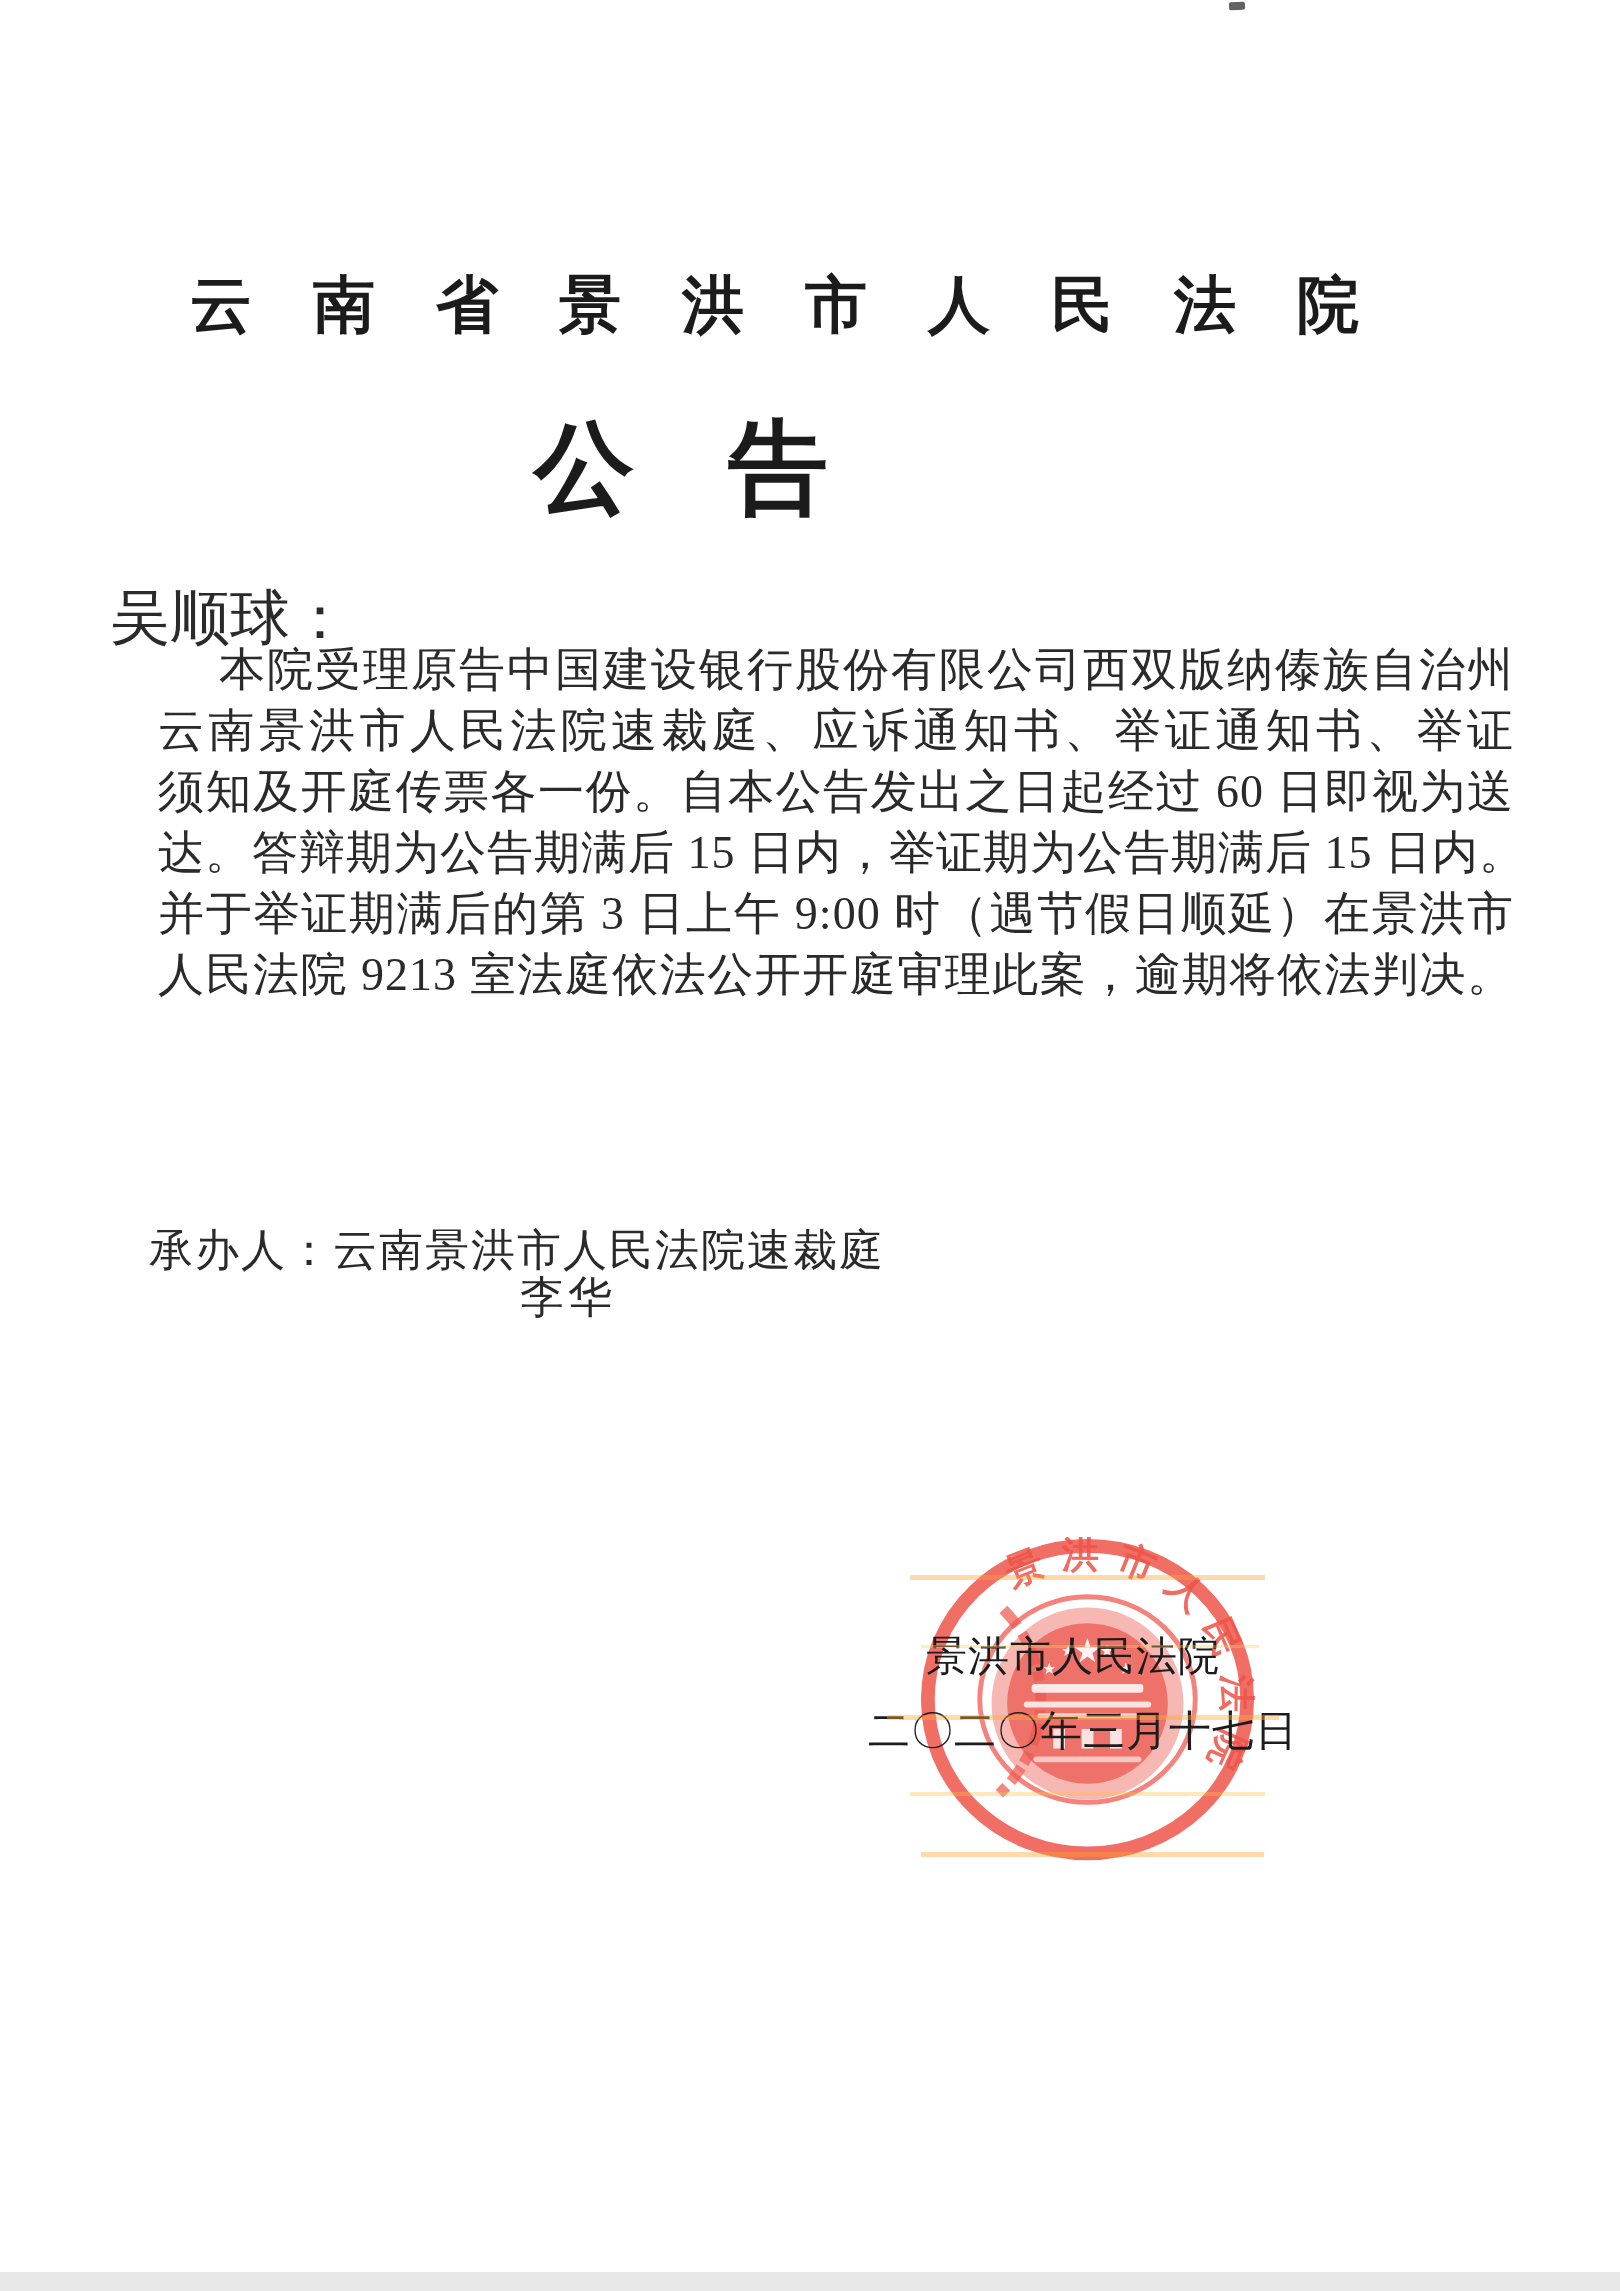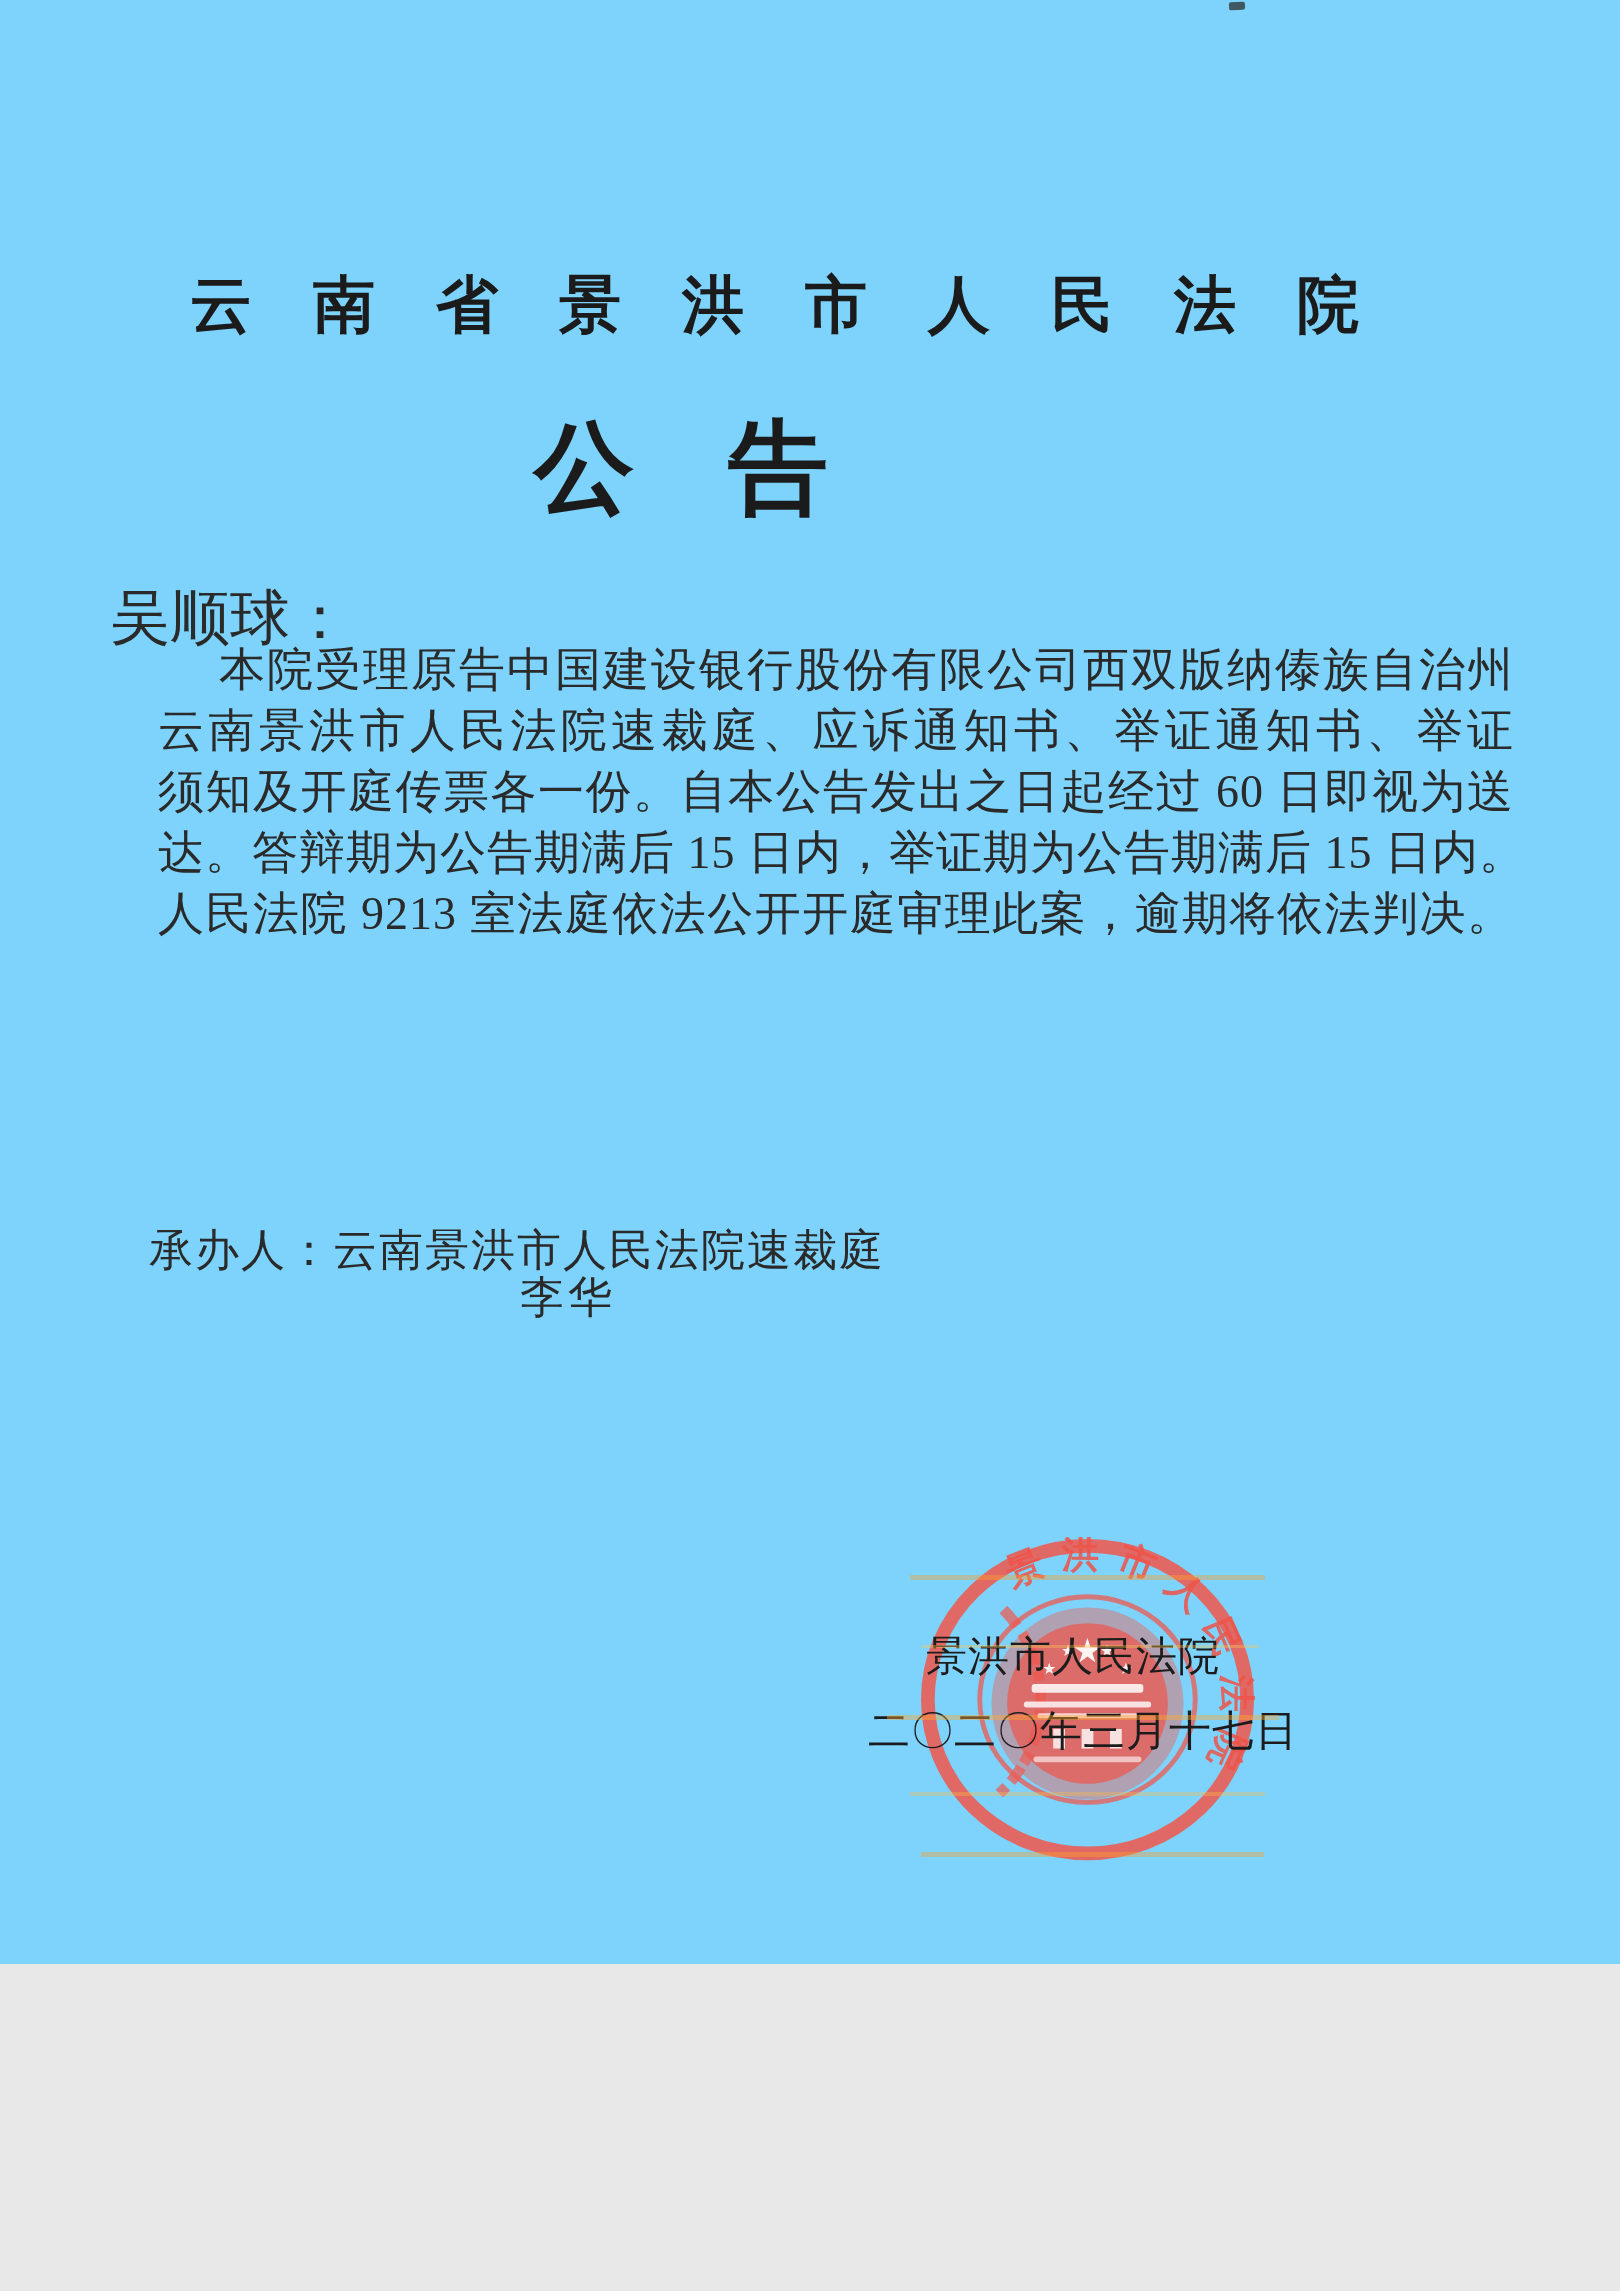--- a/index.html
+++ b/index.html
@@ -1,21 +1,21 @@
 <!DOCTYPE html>
 <html><head>
 <meta charset="utf-8">
 <style>
   * { margin: 0; padding: 0; box-sizing: border-box; }
   html, body { background: #e8e8e8; }
   .page {
     position: relative;
     width: 1620px;
-    height: 1964px;
-    background: #7dd3fc;
+    height: 2272px;
+    background: #ffffff;
     font-family: "Liberation Serif", "DejaVu Serif", serif;
     color: #262626;
     overflow: hidden;
   }
   .scan-artifact {
     position: absolute;
     left: 1229px; top: 2px;
     width: 15.7px; height: 7.8px;
     background: #2e2e2e;
     opacity: .75;
@@ -122,20 +122,21 @@
 
   <div class="doc-type">公告</div>
 
   <div class="salutation">吴顺球：</div>
 
   <div class="body-block">
     <div class="body-line indent">本院受理原告中国建设银行股份有限公司西双版纳傣族自治州</div>
     <div class="body-line">云南景洪市人民法院速裁庭、应诉通知书、举证通知书、举证</div>
     <div class="body-line">须知及开庭传票各一份。自本公告发出之日起经过 60 日即视为送</div>
     <div class="body-line">达。答辩期为公告期满后 15 日内，举证期为公告期满后 15 日内。</div>
+    <div class="body-line">并于举证期满后的第 3 日上午 9:00 时（遇节假日顺延）在景洪市</div>
     <div class="body-line">人民法院 9213 室法庭依法公开开庭审理此案，逾期将依法判决。</div>
   </div>
 
   <div class="handler-line">承办人：云南景洪市人民法院速裁庭</div>
   <div class="handler-name">李华</div>
 
   <div class="stamp-wrap">
     <svg width="343" height="333" viewBox="0 0 350 340">
       <defs>
         <path id="ringArc" d="M 78,69 A 137,133 0 0 1 272,263" fill="none"></path>

